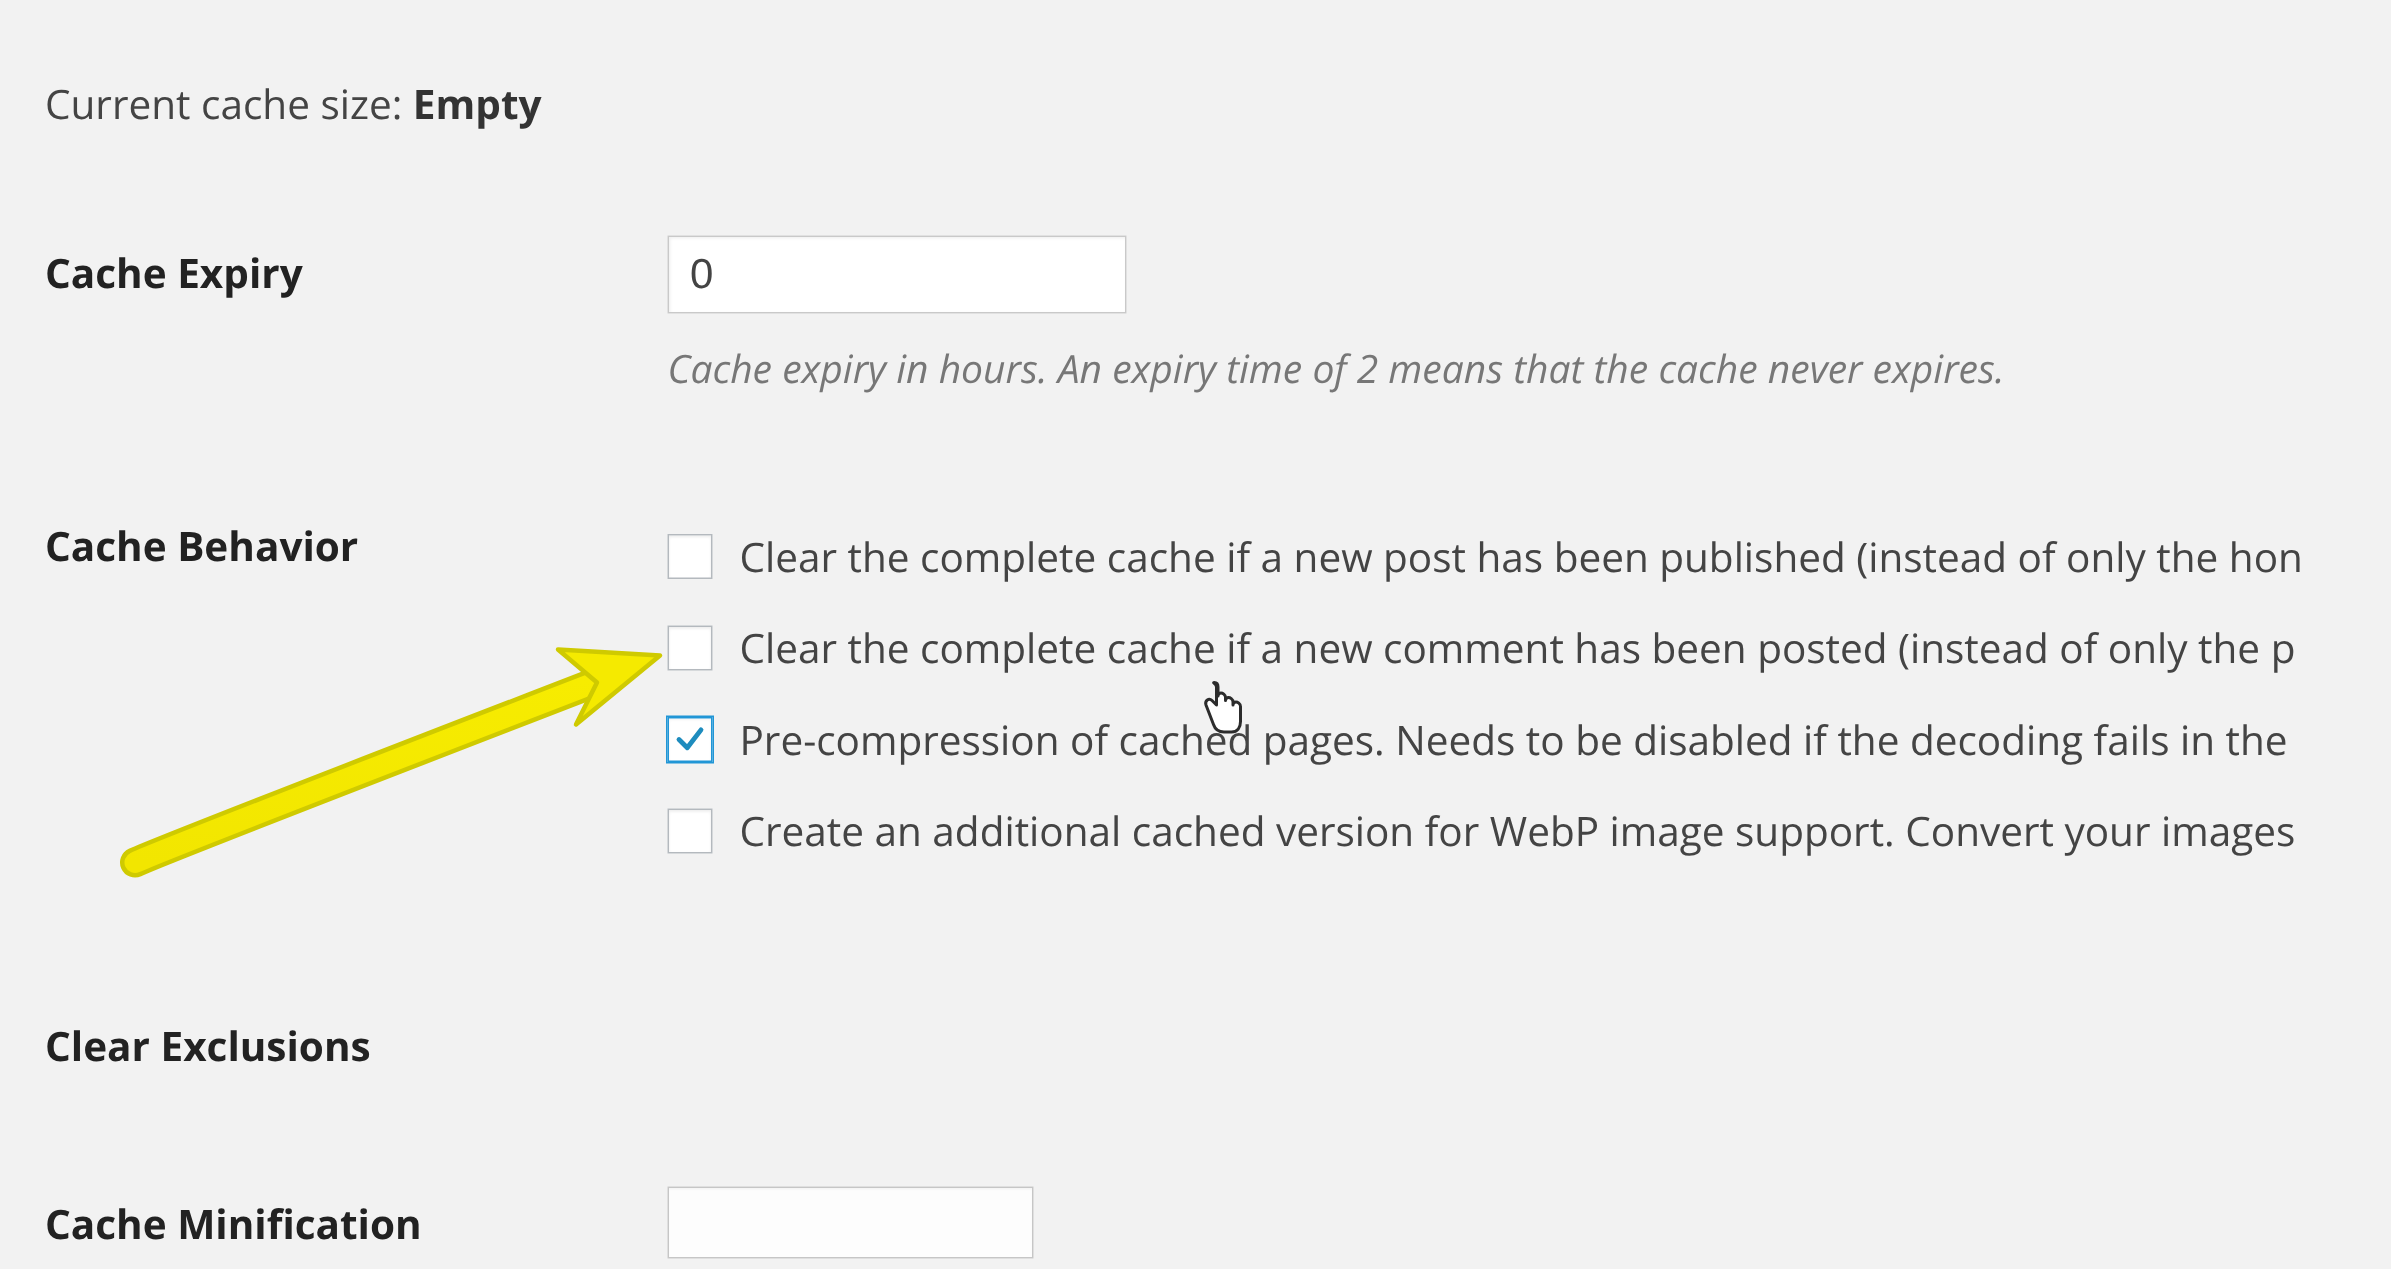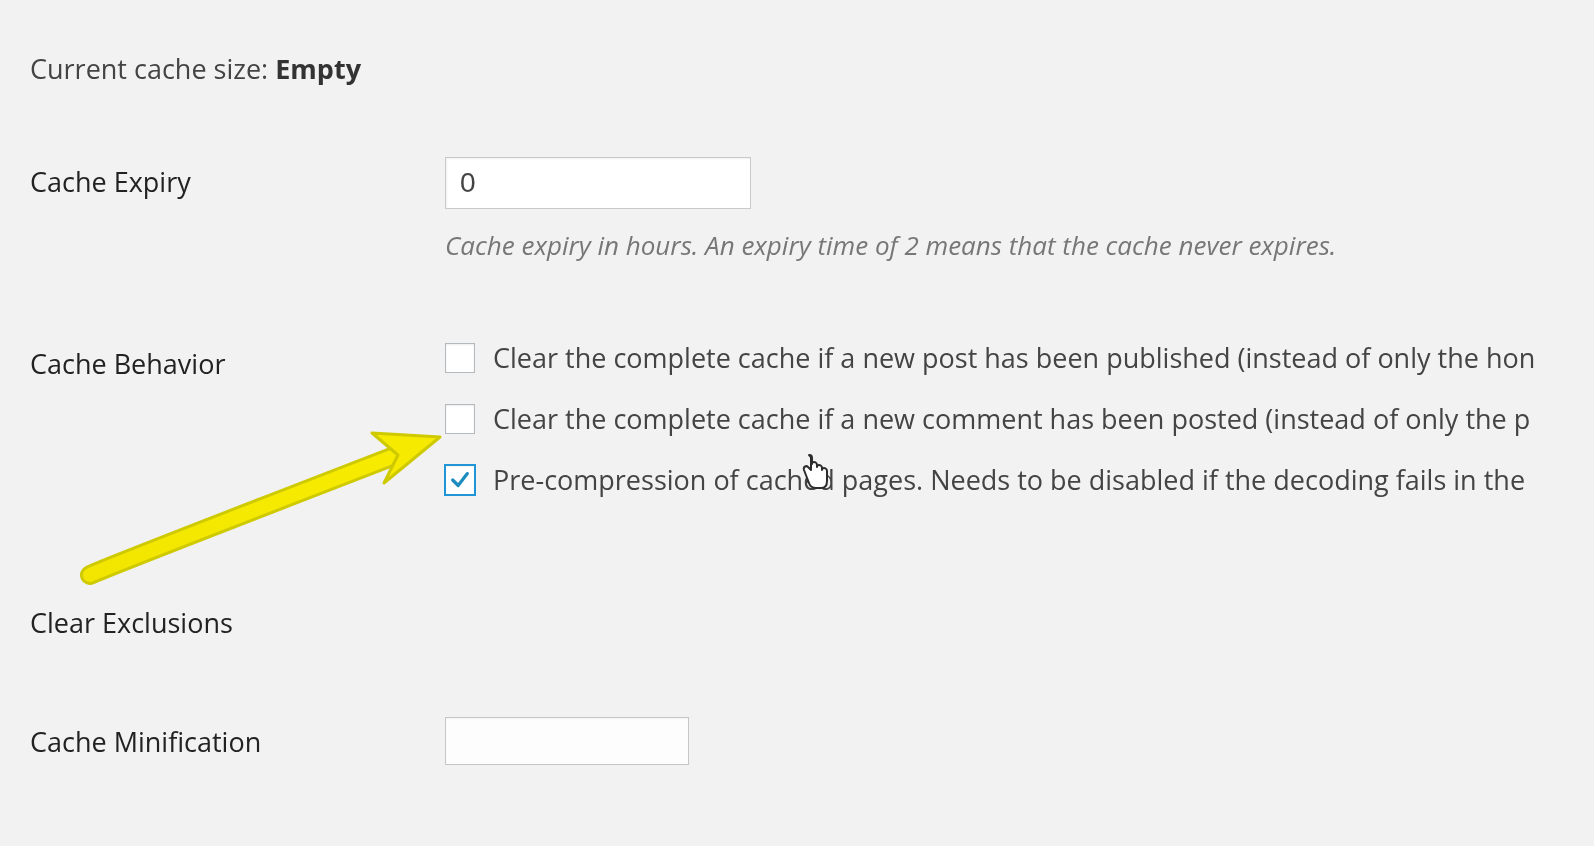--- a/index.html
+++ b/index.html
@@ -29,21 +29,21 @@
   }
   .form-row {
     display: flex;
     align-items: flex-start;
     margin-bottom: 76px;
   }
   .row-label {
     width: 415px;
     flex: 0 0 415px;
     font-size: 27px;
-    font-weight: 400;
+    font-weight: 700;
     color: #222;
     padding-top: 6px;
   }
   .row-content {
     flex: 1;
     min-width: 0;
   }
   .text-input {
     width: 306px;
     height: 52px;
@@ -72,20 +72,21 @@
     color: #666;
     border-radius: 2px;
     vertical-align: baseline;
   }
   .cb-row {
     display: flex;
     align-items: center;
     gap: 18px;
     margin-bottom: 24px;
     white-space: nowrap;
+    margin-top: 13px;
   }
   .cb {
     width: 30px;
     height: 30px;
     border: 1px solid #b4b9be;
     background: #fff;
     display: inline-flex;
     align-items: center;
     justify-content: center;
     flex: 0 0 30px;
@@ -176,20 +177,26 @@
 
       <div class="cb-row">
         <span class="cb checked">
           <svg viewBox="0 0 24 24">
               <path d="M4 12 L10 18 L20 5" fill="none" stroke="#1e8cbe" stroke-width="3.5" stroke-linecap="round" stroke-linejoin="round"></path>
             </svg>
         </span>
         <span class="cb-label">Pre-compression of cached pages. Needs to be disabled if the decoding fails in the</span>
       </div>
 
+      <div class="cb-row">
+        <span class="cb">
+          
+        </span>
+        <span class="cb-label">Create an additional cached version for WebP image support. Convert your images</span>
+      </div>
 
     </div>
   </div>
 
   <div class="form-row">
     <div class="row-label">Clear Exclusions</div>
   </div>
 
   <div class="form-row" style="margin-bottom:0">
     <div class="row-label">Cache Minification</div>

